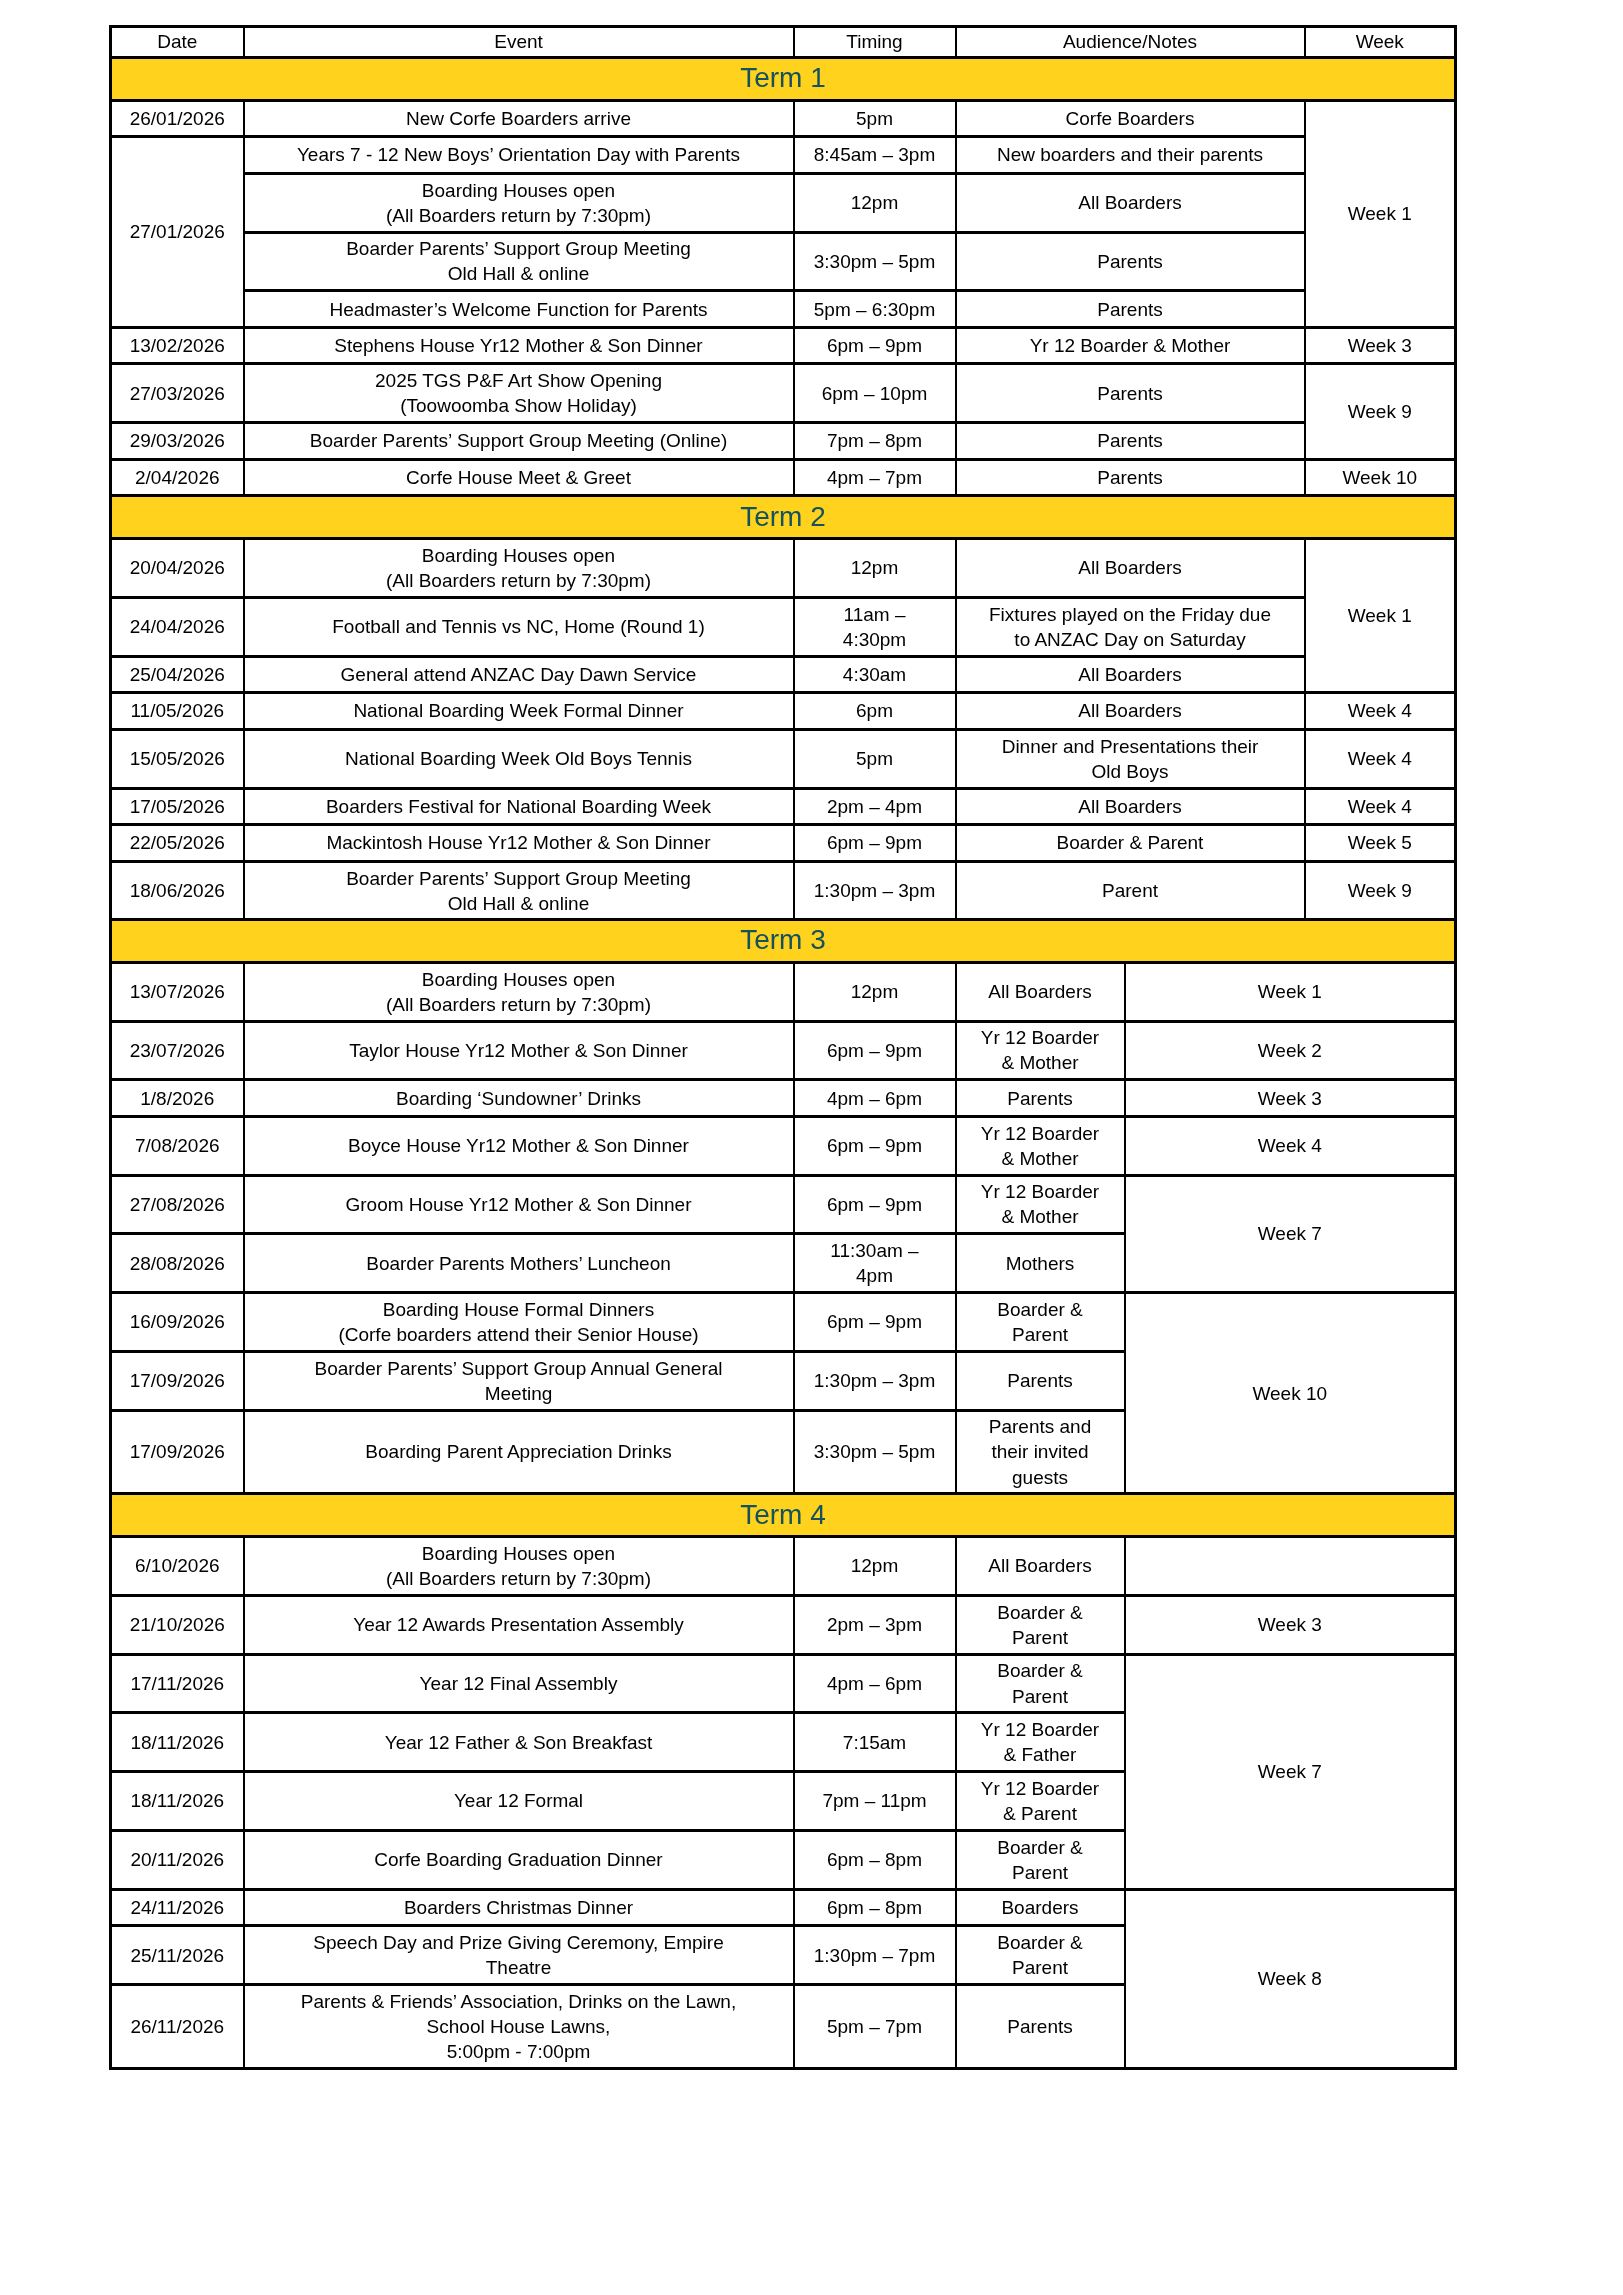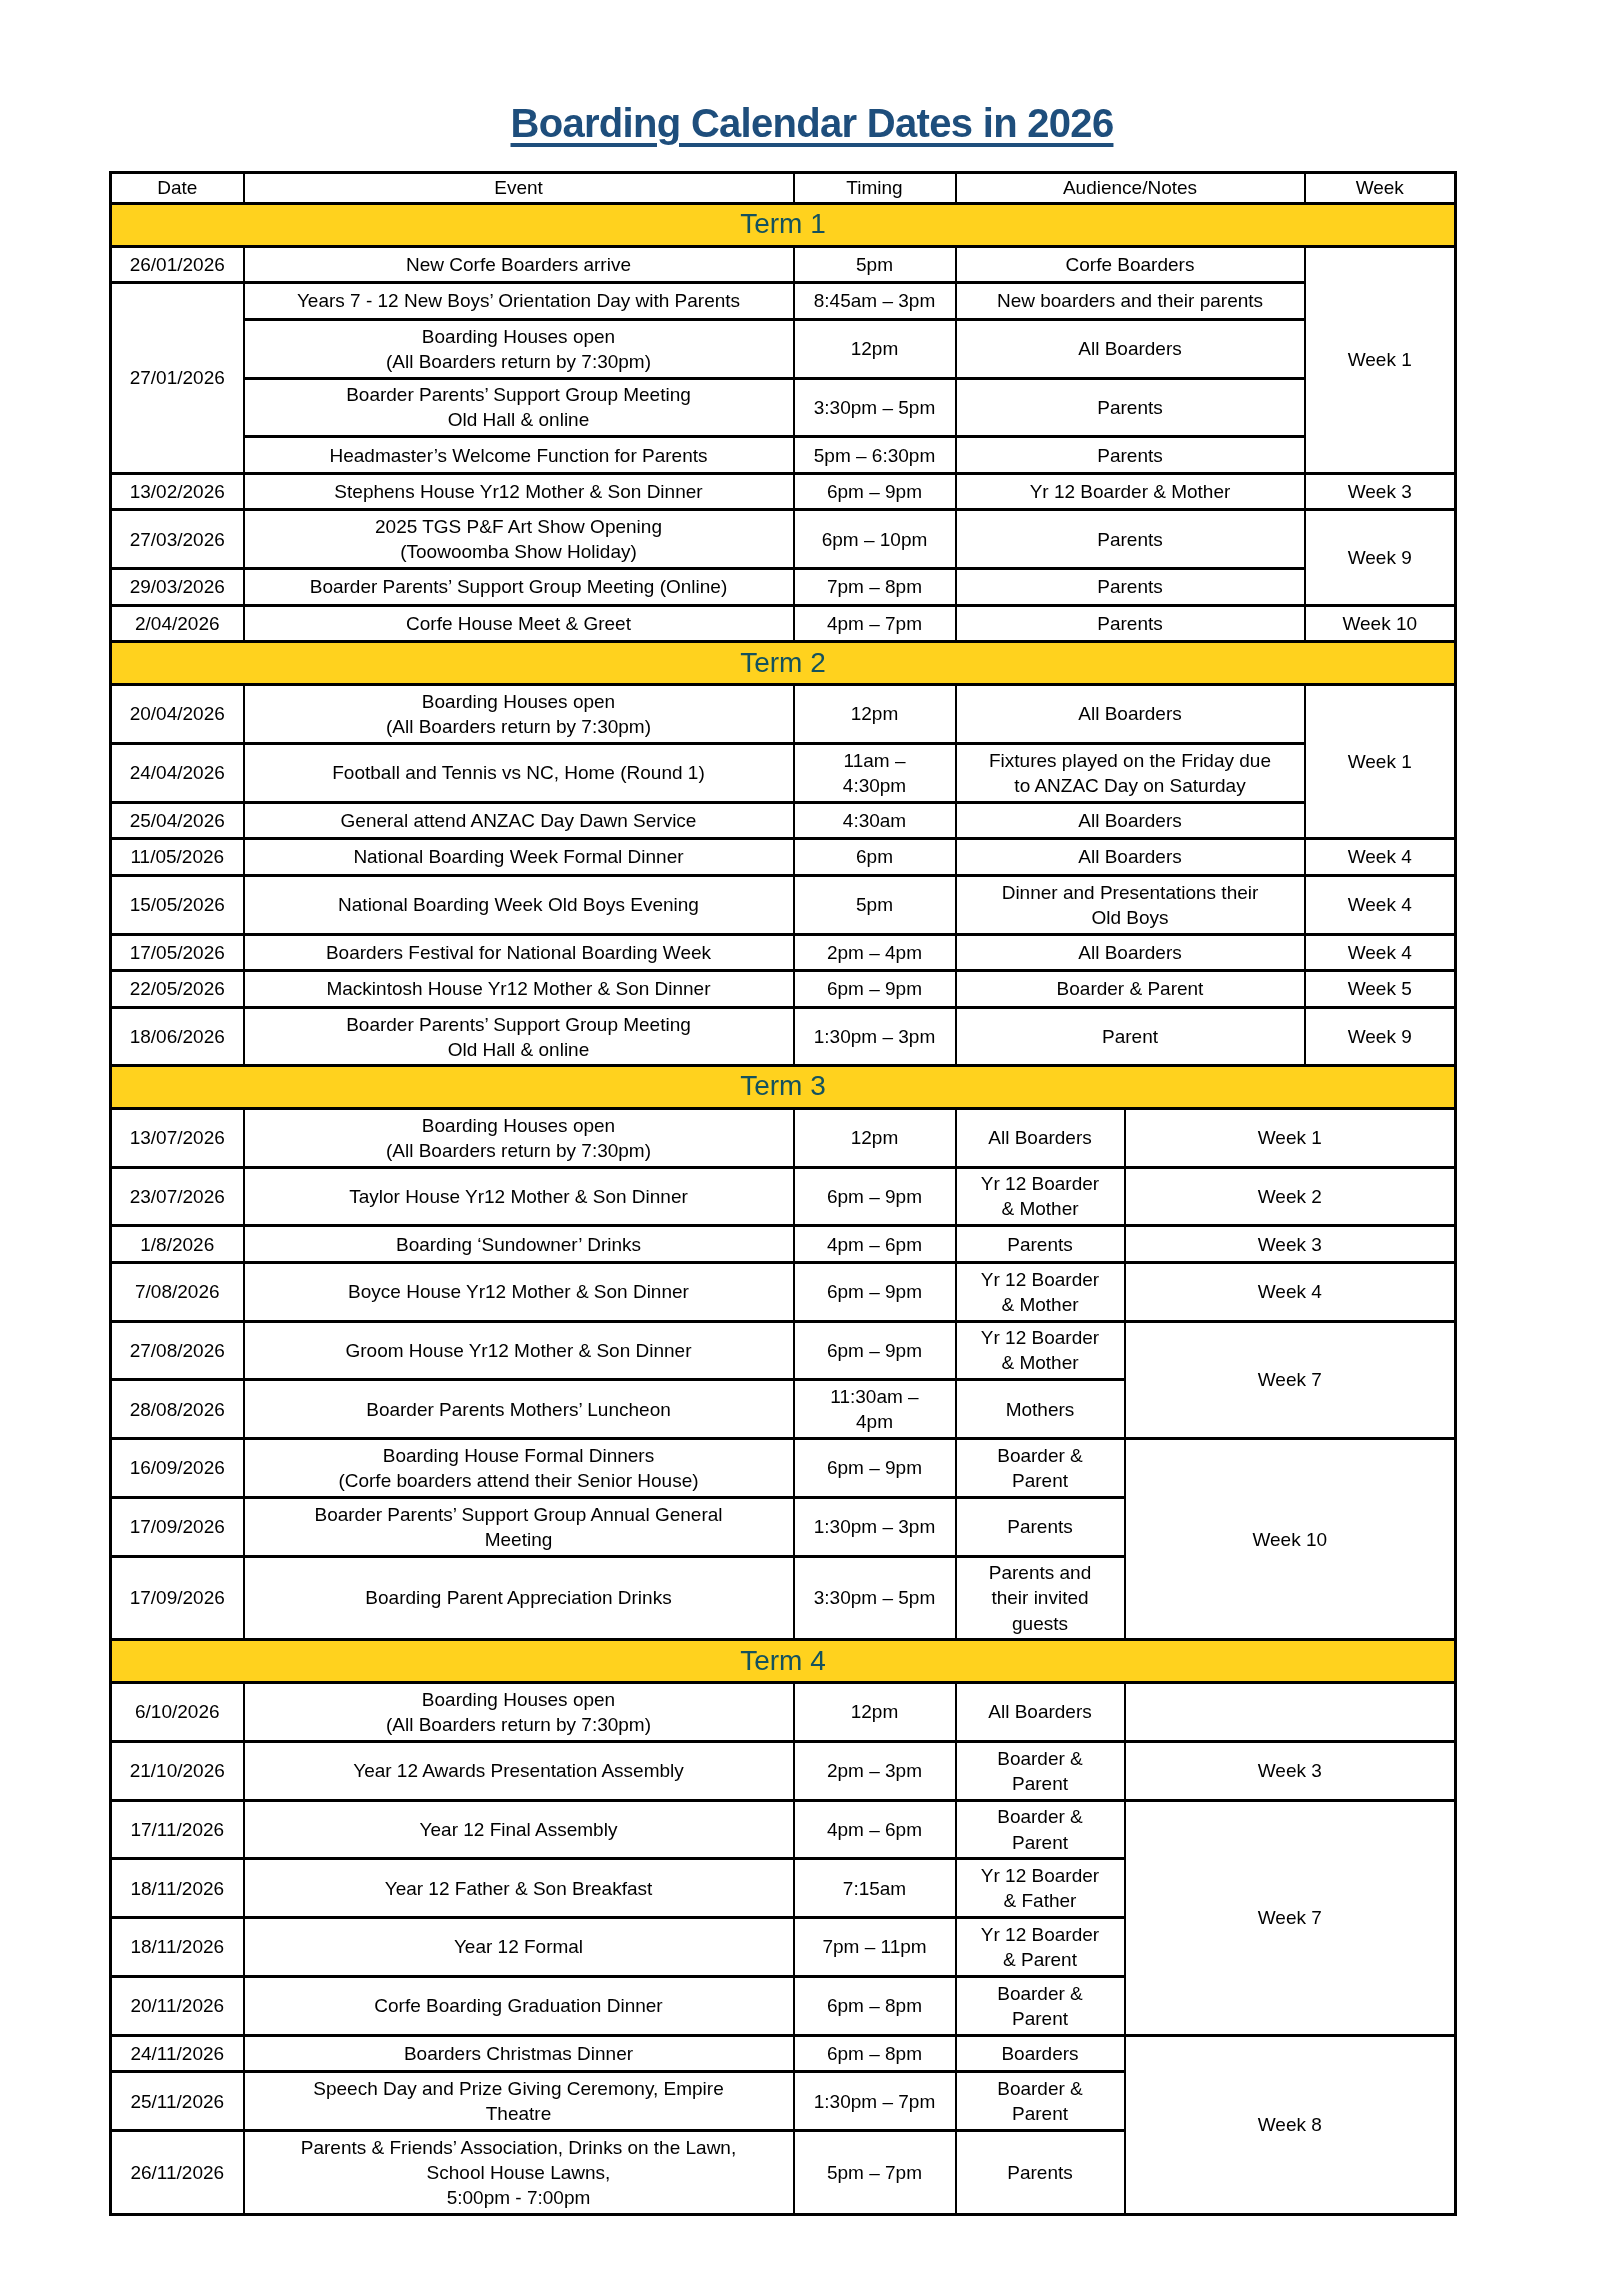--- a/index.html
+++ b/index.html
@@ -49,23 +49,20 @@
     font-weight:normal;
     font-size:28px;
     height:28px;
     padding:1.4px;
   }
 </style>
 </head>
 <body>
 
 <div class="page">
-  <div class="title-wrap">
-    <span class="title">Boarding Calendar Dates in 2026</span>
-  </div>
 
   <div class="tables">
 
     <table class="cal-table">
       <colgroup>
         <col style="width:133px">
           <col style="width:550px">
           <col style="width:162px">
           <col style="width:349px">
           <col style="width:151px">
@@ -168,21 +165,21 @@
           </tr>
           <tr>
             <td class="date">11/05/2026</td>
             <td class="event">National Boarding Week Formal Dinner</td>
             <td class="timing">6pm</td>
             <td class="audience">All Boarders</td>
             <td class="week">Week 4</td>
           </tr>
           <tr>
             <td class="date">15/05/2026</td>
-            <td class="event">National Boarding Week Old Boys Evening</td>
+            <td class="event">National Boarding Week Old Boys Tennis</td>
             <td class="timing">5pm</td>
             <td class="audience">Dinner and Presentations their
 Old Boys</td>
             <td class="week">Week 4</td>
           </tr>
           <tr>
             <td class="date">17/05/2026</td>
             <td class="event">Boarders Festival for National Boarding Week</td>
             <td class="timing">2pm – 4pm</td>
             <td class="audience">All Boarders</td>

